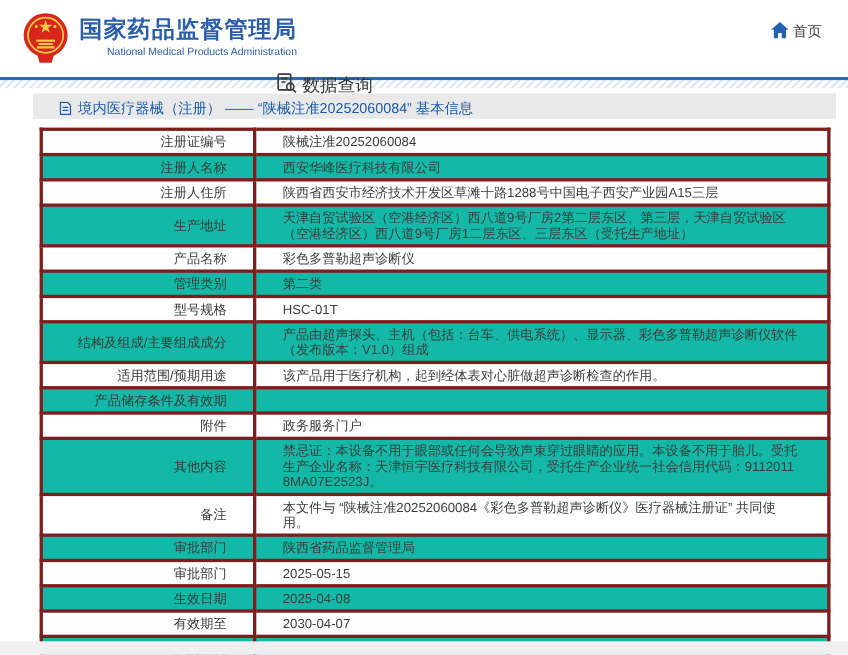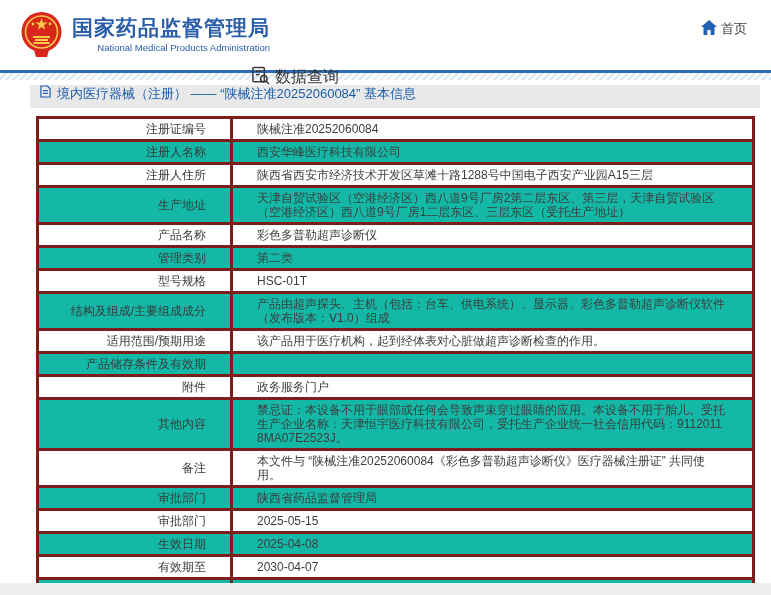--- a/index.html
+++ b/index.html
@@ -19,22 +19,22 @@
   .nav-item { display:flex; flex-direction:row; align-items:center; gap:4px;
               font-size:13px; color:#404040; text-decoration:none; cursor:pointer; }
 
   
   .band-line { height:3px; background:#2e6cb5; }
   .band-hatch { height:7px;
     background:repeating-linear-gradient(135deg,#ffffff 0 3px,#dce8f5 3px 5px); }
 
   
   .content { margin:5px 11px 0 30px; width:730px; }
-  .breadcrumb { height:23px; background:#e9e9e9; display:flex; align-items:flex-start; gap:6px;
-                padding:0 10px; font-size:13px; color:#1a5dab; }
+  .breadcrumb { height:23px; background:#e9e9e9; display:flex; align-items:flex-end; gap:6px;
+                padding:0 24px; font-size:13px; color:#1a5dab; }
   .breadcrumb svg { flex:0 0 auto; }
 
   table.info { margin:8px 0 0 6px; width:719px; border-collapse:collapse; table-layout:fixed;
                font-size:12px; color:#3d3d3d; }
   table.info td { border:3px solid #7f1d1d; padding:3px 24px; line-height:14px; vertical-align:middle; }
   td.label { width:194px; text-align:right; background:#ffffff; color:#3a3a3a; }
   td.value { padding-left:12px; padding-right:8px; word-break:break-all; }
   tr.alt td { background:#14b8a6; }
   td .link { color:#4795e5; text-decoration:none; cursor:pointer; }
   .balloon { display:inline-block; width:9px; height:10px; margin-right:3px; vertical-align:-1px; }

